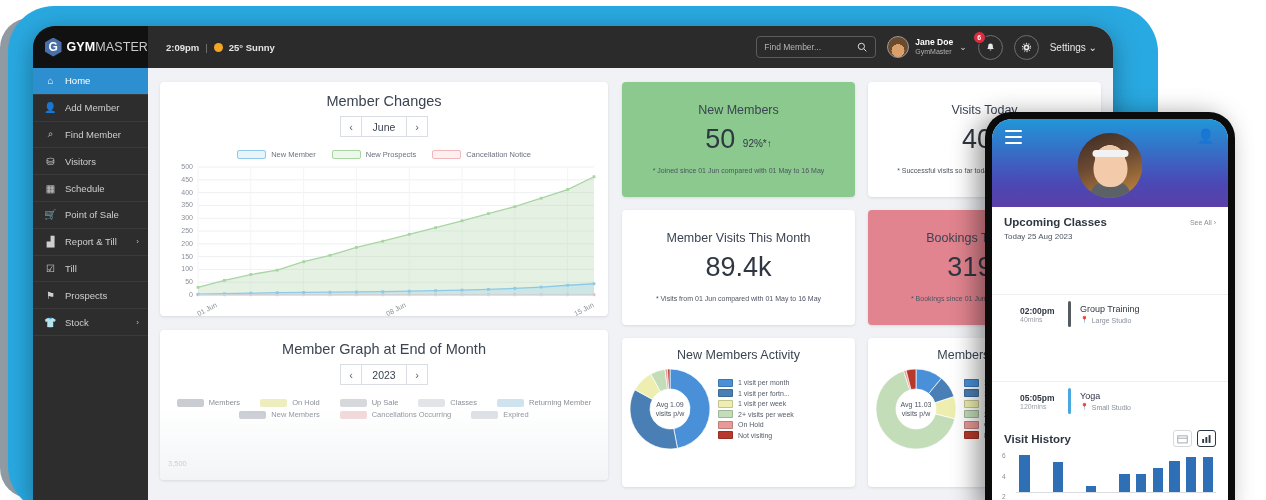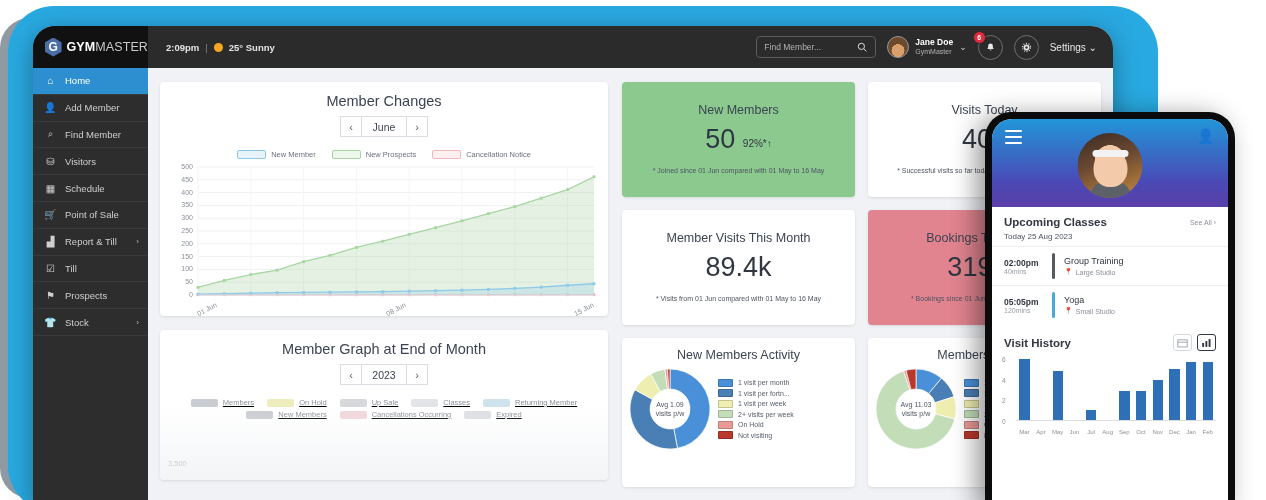--- a/index.html
+++ b/index.html
@@ -150,21 +150,21 @@
   .donutcard{height:149px;padding:10px 6px 0 6px;}
   .donut-title{text-align:center;font-size:12.5px;color:#3b4452;}
   .donut-body{display:flex;align-items:center;margin-top:5px;}
   .donut-legend{display:flex;flex-direction:column;gap:2.5px;margin-left:6px;}
   .dl{display:flex;align-items:center;gap:5px;font-size:7px;color:#555d6a;}
   .dl-sw{width:15px;height:8px;border:1px solid rgba(0,0,0,.18);border-radius:1px;}
 
   
   .botcard{margin-top:14px;height:150px;position:relative;overflow:hidden;}
   .bot-legend{display:flex;flex-direction:column;align-items:center;gap:3px;margin-top:13px;}
-  .bl-row{display:flex;gap:13px;text-decoration:underline;}
+  .bl-row{display:flex;gap:20px;}
   .bl{display:flex;align-items:center;gap:5px;font-size:7.5px;color:#8a9099;}
   .bl-sw{width:27px;height:8px;border-radius:2px;}
   .fade-bottom{
     position:absolute;left:0;right:0;bottom:0;height:72px;
     background:linear-gradient(to bottom,rgba(255,255,255,0),rgba(240,242,245,.82));
     pointer-events:none;
   }
   .axis3500{position:absolute;left:8px;bottom:12px;font-size:7.5px;color:#8a9099;}
 
   
@@ -201,21 +201,21 @@
   .ph-avatar .body{
     position:absolute;left:50%;bottom:0;transform:translateX(-50%);
     width:40px;height:16px;border-radius:14px 14px 0 0;background:#5b6166;
   }
 
   .ph-sec-head{display:flex;align-items:center;padding:9px 12px 4px 12px;}
   .ph-sec-title{font-size:11.5px;color:#2f3742;font-weight:bold;}
   .ph-seeall{margin-left:auto;font-size:7px;color:#8a9099;}
   .ph-today{font-size:8px;color:#4d5562;padding:0 12px 5px 12px;}
 
-  .cls-row{display:flex;align-items:center;padding:6px 12px;border-top:1px solid #eceef0;}
+  .cls-row{display:flex;align-items:center;padding:6px 28px;border-top:1px solid #eceef0;margin-top:48px;}
   .cls-row.alt{background:#f4f5f7;}
   .cls-time{width:46px;}
   .cls-time b{display:block;font-size:8.5px;color:#2f3742;font-weight:bold;}
   .cls-time span{display:block;font-size:7px;color:#9aa0a8;}
   .cls-bar{width:3px;height:26px;border-radius:2px;margin:0 9px 0 2px;}
   .cls-info b{display:block;font-size:9px;color:#2f3742;font-weight:normal;}
   .cls-loc{display:flex;align-items:center;gap:3px;font-size:7px;color:#8a9099;margin-top:2px;}
 
   .vh-head{display:flex;align-items:center;padding:10px 12px 4px 12px;}
   .vh-title{font-size:11.5px;color:#2f3742;font-weight:bold;}

